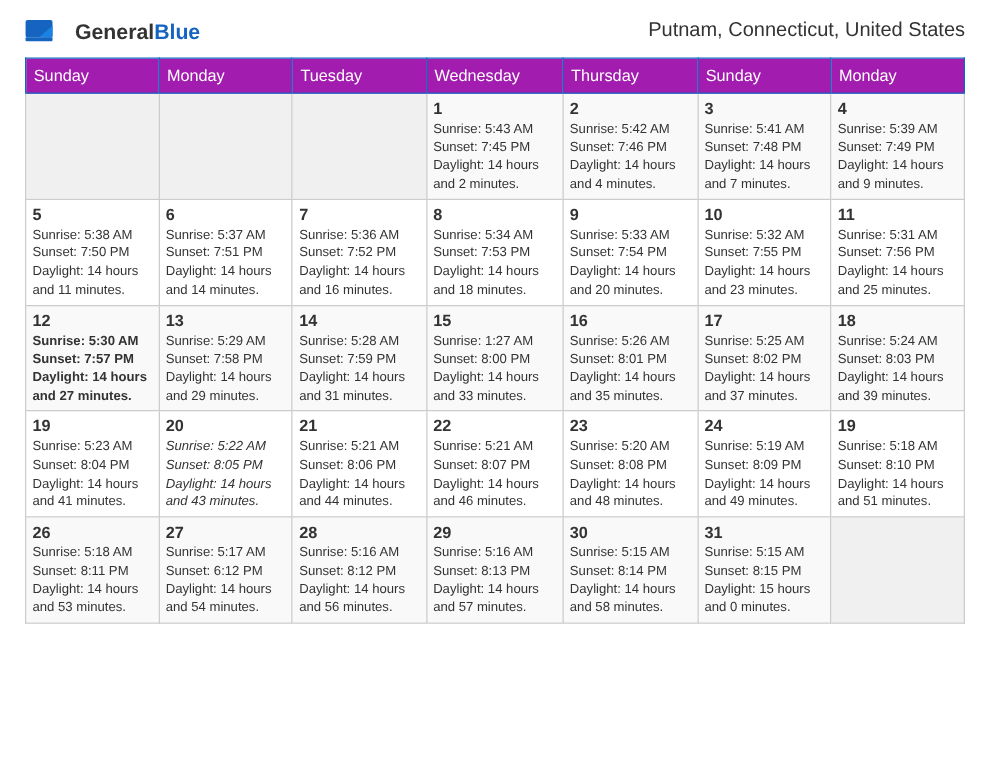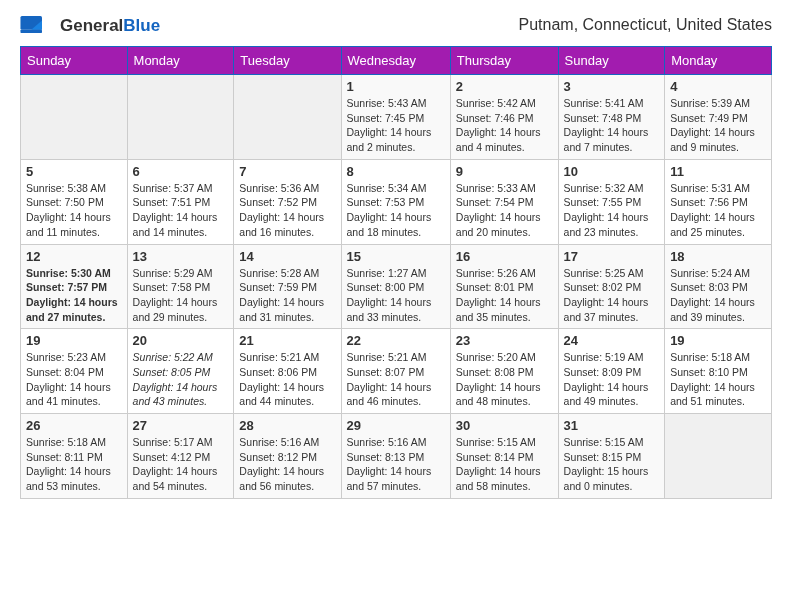--- a/index.html
+++ b/index.html
@@ -305,21 +305,21 @@
         <td>
           <span class="day-number">26</span>
           <div class="day-info" style="white-space: pre-line;">Sunrise: 5:18 AM
 Sunset: 8:11 PM
 Daylight: 14 hours
 and 53 minutes.</div>
         </td>
         <td>
           <span class="day-number">27</span>
           <div class="day-info" style="white-space: pre-line;">Sunrise: 5:17 AM
-Sunset: 4:12 PM
+Sunset: 6:12 PM
 Daylight: 14 hours
 and 54 minutes.</div>
         </td>
         <td>
           <span class="day-number">28</span>
           <div class="day-info" style="white-space: pre-line;">Sunrise: 5:16 AM
 Sunset: 8:12 PM
 Daylight: 14 hours
 and 56 minutes.</div>
         </td>

